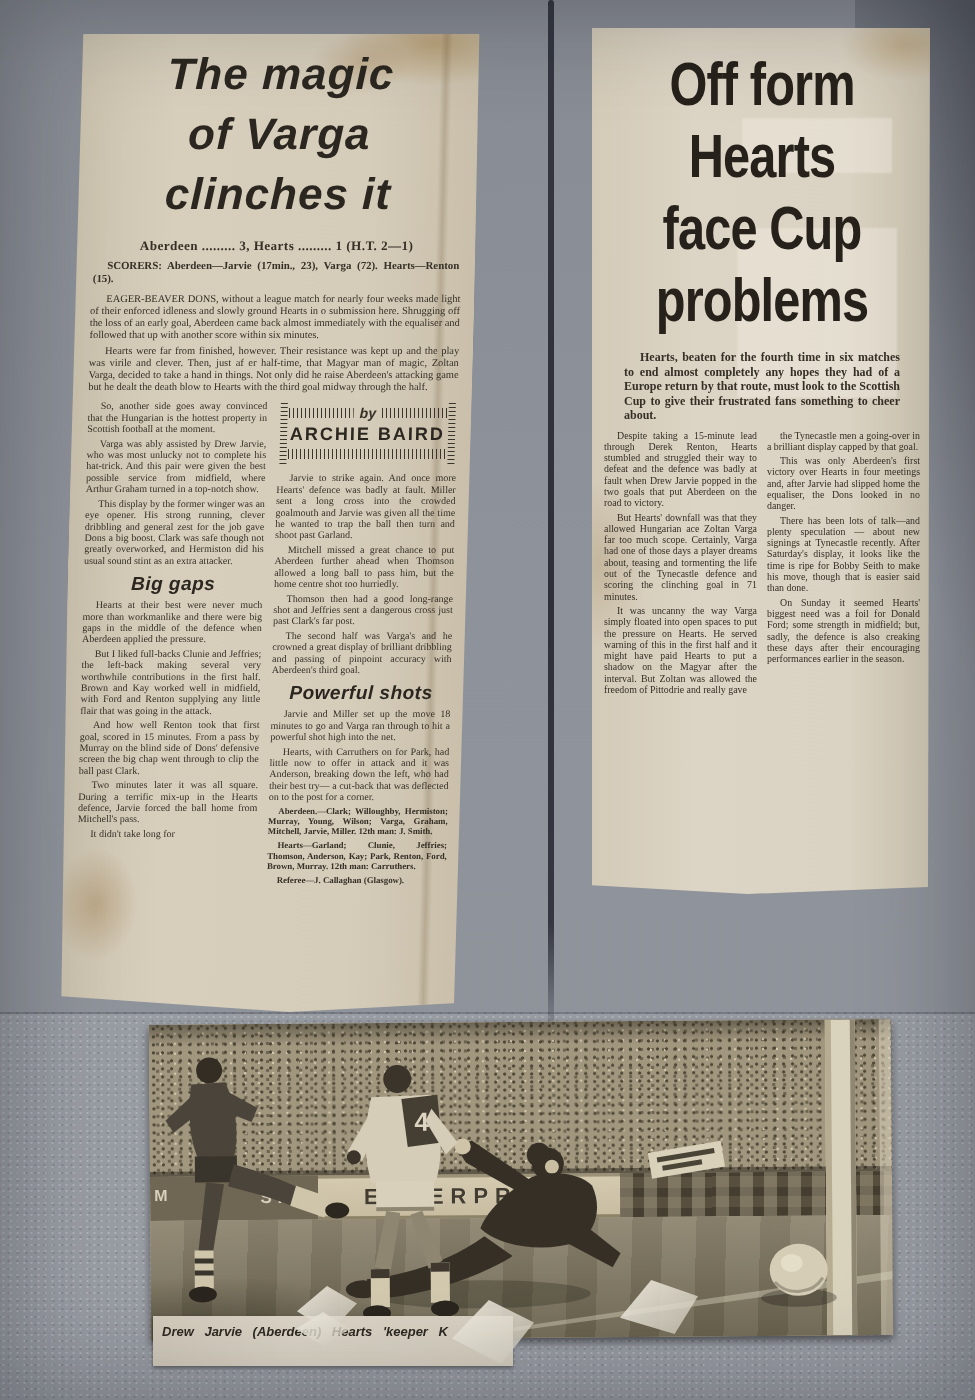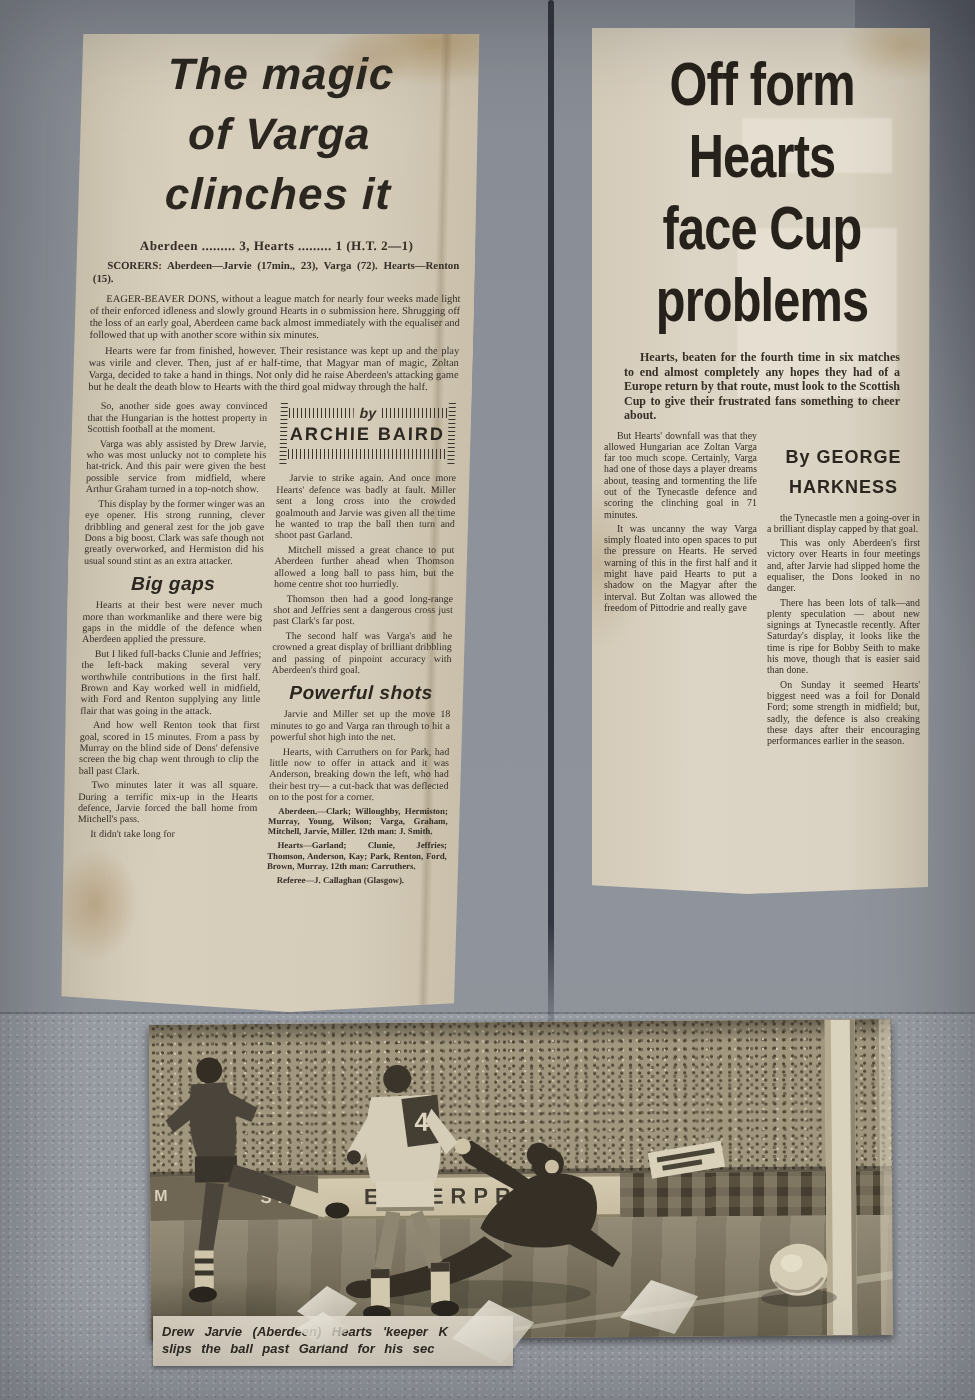--- a/index.html
+++ b/index.html
@@ -221,28 +221,25 @@
       <div class="h2">
         <span>Off form</span>
         <span>Hearts</span>
         <span>face Cup</span>
         <span>problems</span>
       </div>
     </div>
     <p class="intro-r">Hearts, beaten for the fourth time in six matches to end almost completely any hopes they had of a Europe return by that route, must look to the Scottish Cup to give their frustrated fans something to cheer about.</p>
     <div class="cols-r cols">
       <div class="col">
+        <p>Despite taking a 15-minute lead through Derek Renton, Hearts stumbled and struggled their way to defeat and the defence was badly at fault when Drew Jarvie popped in the two goals that put Aberdeen on the road to victory.</p>
         <p>But Hearts' downfall was that they allowed Hungarian ace Zoltan Varga far too much scope. Certainly, Varga had one of those days a player dreams about, teasing and tormenting the life out of the Tynecastle defence and scoring the clinching goal in 71 minutes.</p>
         <p>It was uncanny the way Varga simply floated into open spaces to put the pressure on Hearts. He served warning of this in the first half and it might have paid Hearts to put a shadow on the Magyar after the interval. But Zoltan was allowed the freedom of Pittodrie and really gave</p>
       </div>
       <div class="col">
-        <div class="bygeorge">
-          <span>By GEORGE</span>
-          <span>HARKNESS</span>
-        </div>
         <p>the Tynecastle men a going-over in a brilliant display capped by that goal.</p>
         <p>This was only Aberdeen's first victory over Hearts in four meetings and, after Jarvie had slipped home the equaliser, the Dons looked in no danger.</p>
         <p>There has been lots of talk—and plenty speculation — about new signings at Tynecastle recently. After Saturday's display, it looks like the time is ripe for Bobby Seith to make his move, though that is easier said than done.</p>
         <p>On Sunday it seemed Hearts' biggest need was a foil for Donald Ford; some strength in midfield; but, sadly, the defence is also creaking these days after their encouraging performances earlier in the season.</p>
       </div>
     </div>
   </div>
 </div>
 
 <div class="photo">
@@ -331,21 +328,20 @@
       <path d="M272,188 L292,238 L278,246 L260,192 Z" fill="#8f8672"></path>
       <rect x="280" y="240" width="19" height="40" fill="#d3c9ae"></rect>
       <rect x="280" y="240" width="19" height="9" fill="#3e382e"></rect>
       <ellipse cx="294" cy="286" rx="14" ry="8" fill="#2a261f"></ellipse>
     </g>
   </svg>
 </div>
 
 <div class="caption">
   <span class="l1">Drew Jarvie (Aberdeen) Hearts 'keeper K</span>
-  <span class="l2">slips the ball past Garland for his sec</span>
 </div>
 
 <div class="tape tape-a"></div>
 <div class="tape tape-b"></div>
 <div class="tape tape-d"></div>
 <div class="tape tape-c"></div>
 
 <div class="vignette"></div>
 
 </body></html>

